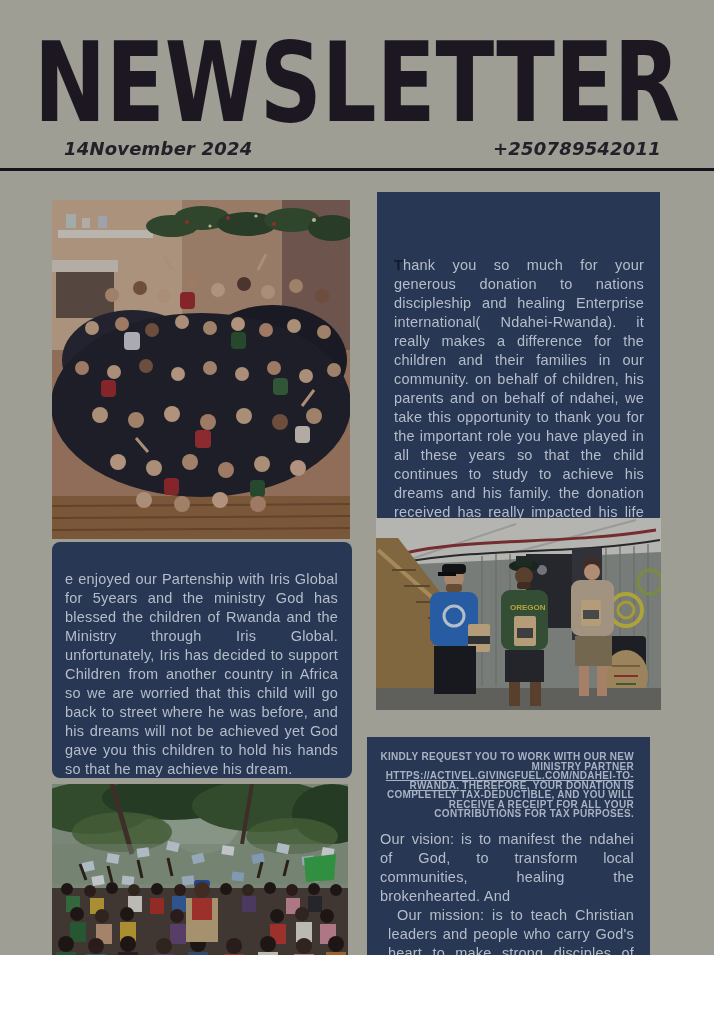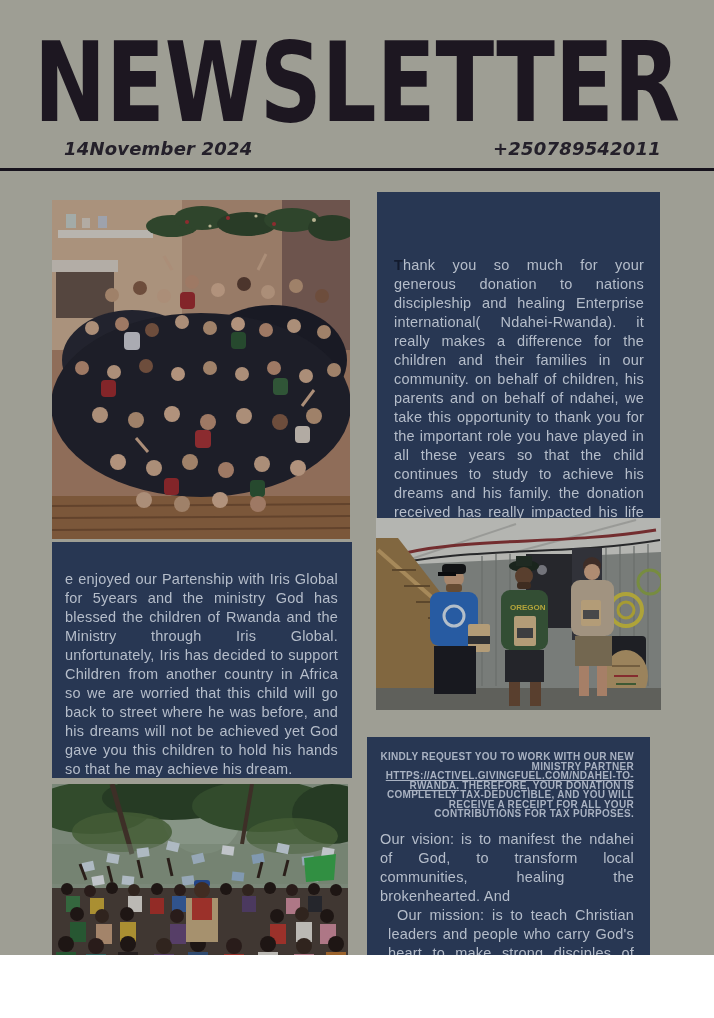--- a/index.html
+++ b/index.html
@@ -22,21 +22,21 @@
 
   
   .photo{position:absolute;overflow:hidden;background:#8b5cf6;}
   .photo svg{display:block;width:100%;height:100%;}
   .photo1{left:52px;top:200px;width:298px;height:339px;}
   .photo2{left:376px;top:518px;width:285px;height:192px;}
   .photo3{left:52px;top:784px;width:296px;height:201px;}
 
   
   .navy{position:absolute;background:#283753;}
-  .box1{left:52px;top:542px;width:300px;height:236px;}
+  .box1{left:52px;top:542px;width:300px;height:236px;border-radius:8px;}
   .box2{left:377px;top:192px;width:283px;height:326px;}
   .box3{left:367px;top:737px;width:283px;height:230px;}
 
   .navy p{
     margin:0;color:#b5bdca;font-size:14.5px;line-height:19px;
     text-align:justify;letter-spacing:.2px;
   }
   .box1 p{padding:28px 14px 0 13px;}
   .box2 p{padding:64px 16px 0 17px;}
   .box2 .initial{color:#131b2e;font-weight:bold;}

